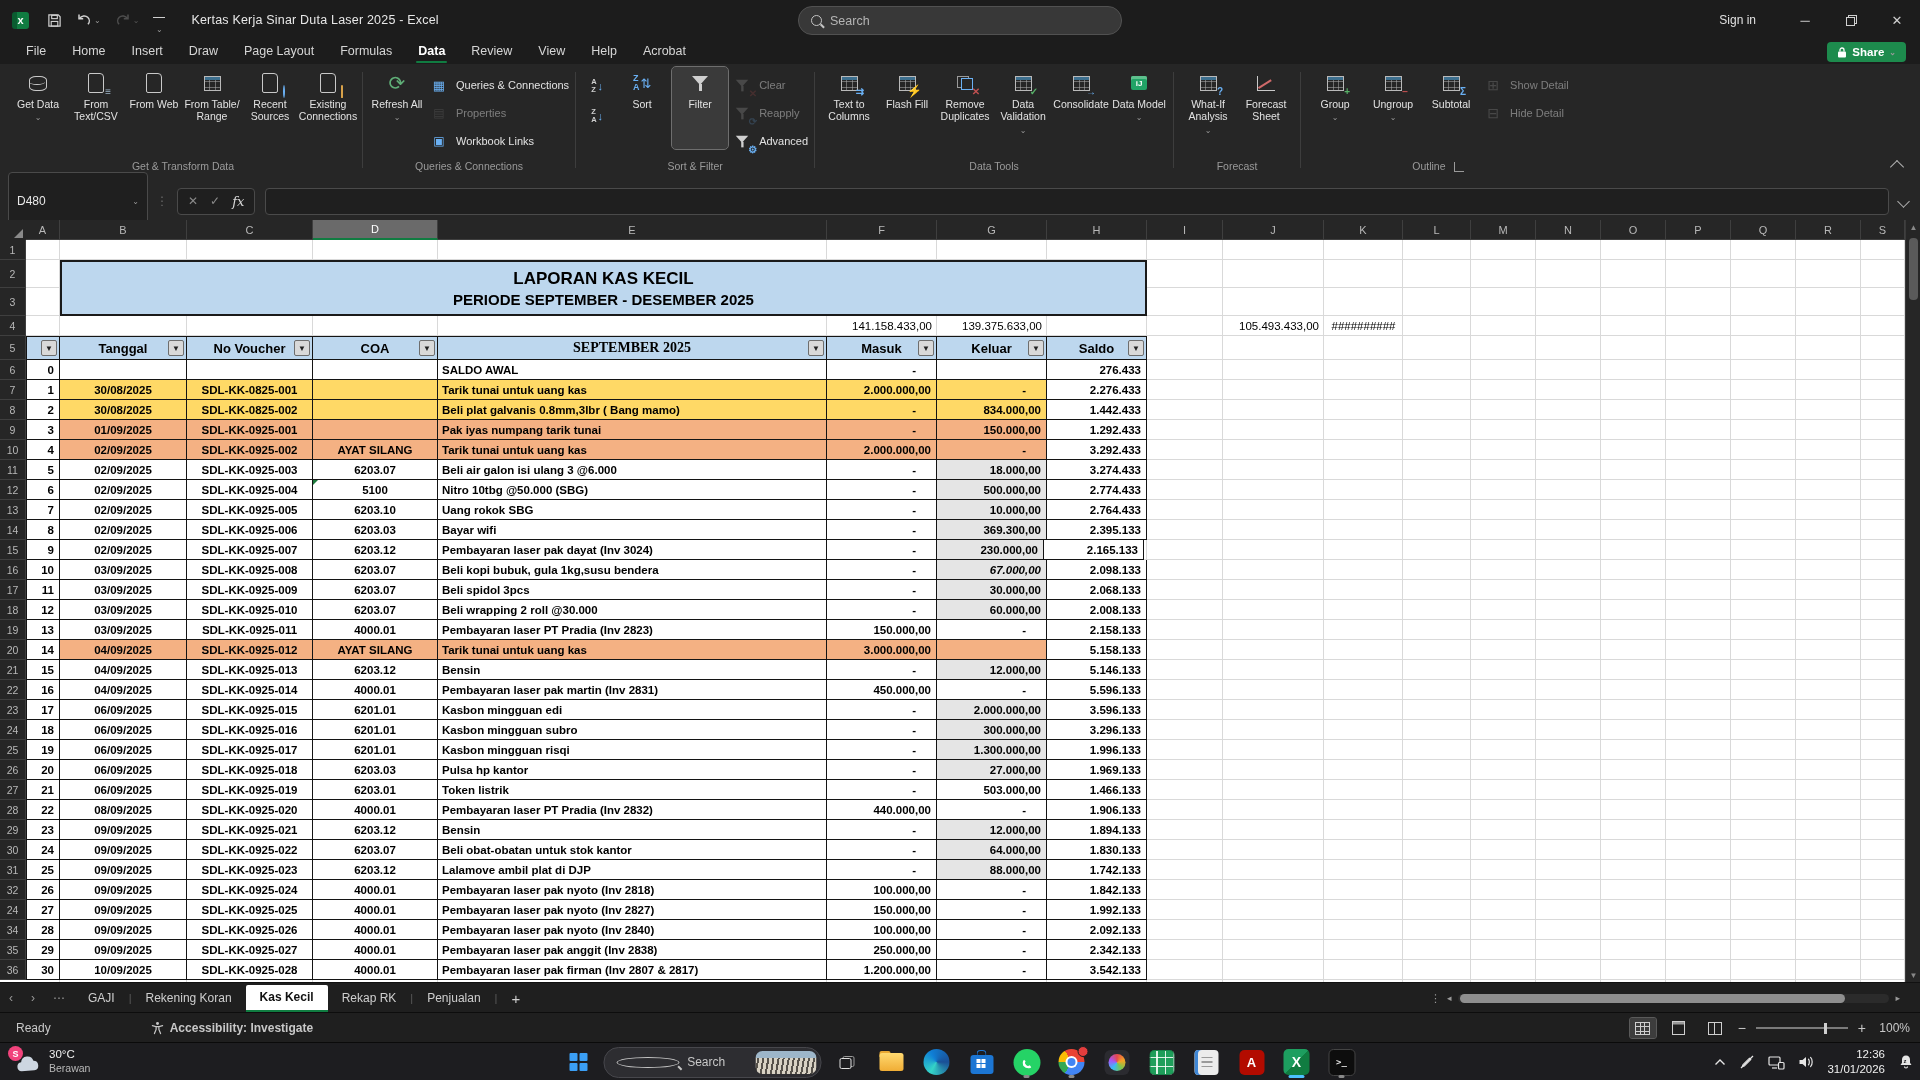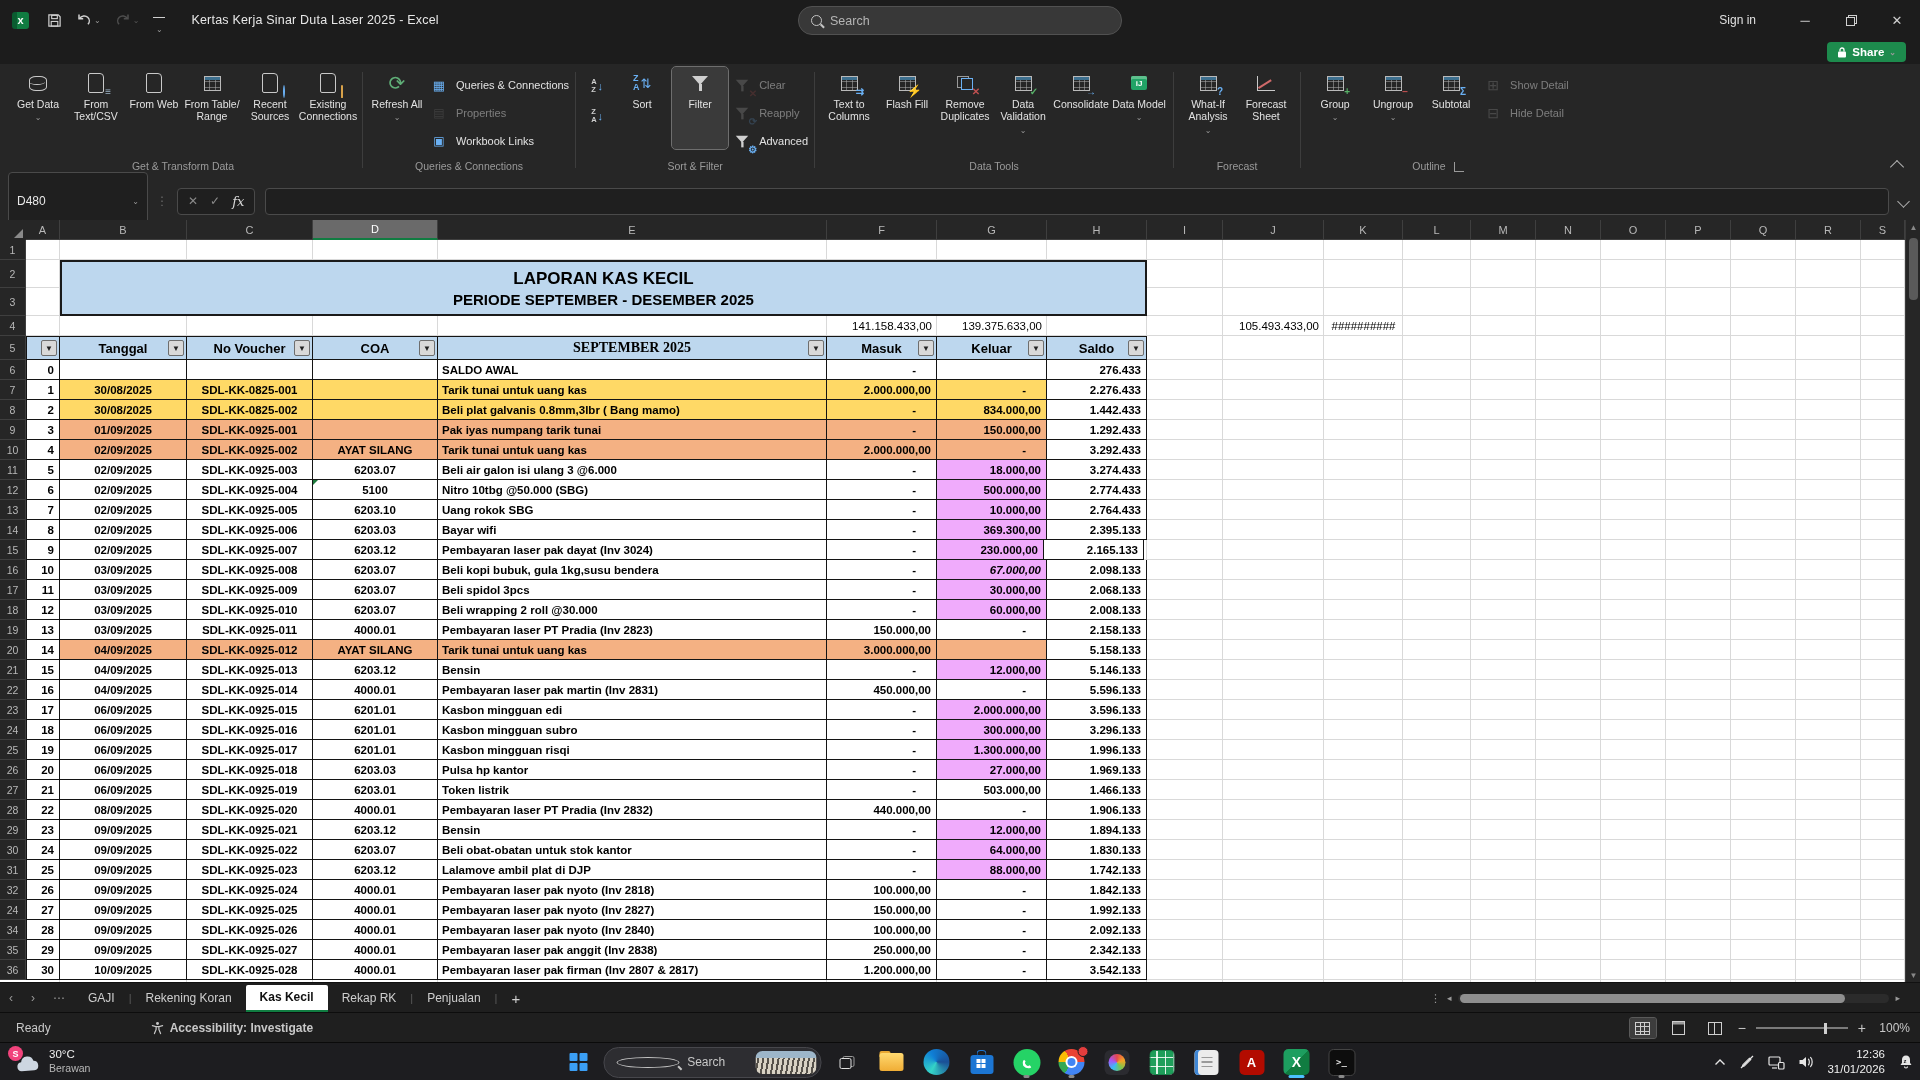--- a/index.html
+++ b/index.html
@@ -105,21 +105,21 @@
   .tc:first-child{border-left:1px solid #141414;}
   .th{height:24px;background:#BDD7EE;font-size:13px;justify-content:center;}
   .th.month{font-size:14px;font-family:Liberation Serif, serif;}
   .fbtn{position:absolute;right:2px;top:50%;transform:translateY(-50%);width:14px;height:14px;background:#d9d9d9;border:1px solid #6e6e6e;border-radius:2px;display:flex;align-items:center;justify-content:center;font-size:8px;color:#222;}
   .al{justify-content:flex-start;padding-left:4px;}
   .ac{justify-content:center;}
   .ar{justify-content:flex-end;padding-right:5px;}
   .dash{justify-content:flex-end;padding-right:20px;}
   .f-y{background:#FFD966;}
   .f-o{background:#F4B183;}
-  .f-hl{background:#f0abfc;}
+  .f-hl{background:#e5e5e5;}
   .flag::before{content:"";position:absolute;left:0;top:0;border-top:5px solid #1d7a3c;border-right:5px solid transparent;}
   #noteband{position:absolute;background:#FFD966;display:flex;align-items:flex-start;justify-content:center;}
   #noteband span{font-size:11.5px;font-weight:bold;color:#000;margin-top:3px;}
   
   #vscroll{position:absolute;left:1905px;top:220px;width:15px;height:762px;background:#262626;border-left:1px solid #3a3a3a;}
   #vscroll .arr{position:absolute;left:0;width:15px;height:14px;color:#888;font-size:8px;display:flex;align-items:center;justify-content:center;}
   #vthumb{position:absolute;left:3px;top:18px;width:9px;height:62px;background:#5a5a5a;border-radius:4px;}
   
   #tabbar{position:absolute;left:0;top:982px;width:1920px;height:30px;background:#1f1f1f;display:flex;align-items:center;border-top:1px solid #111;}
   .tnav{color:#9a9a9a;font-size:12px;padding:0 9px;}
@@ -242,20 +242,33 @@
       <span id="signin">Sign in</span>
       <span class="winbtn">─</span>
       <span class="winbtn">
           <span class="win-restore"></span>
         </span>
       <span class="winbtn">✕</span>
     </div>
   </div>
 
   <div id="menubar">
+    <div id="menu-tabs">
+        <span class="mtab">File</span>
+        <span class="mtab">Home</span>
+        <span class="mtab">Insert</span>
+        <span class="mtab">Draw</span>
+        <span class="mtab">Page Layout</span>
+        <span class="mtab">Formulas</span>
+        <span class="mtab active">Data</span>
+        <span class="mtab">Review</span>
+        <span class="mtab">View</span>
+        <span class="mtab">Help</span>
+        <span class="mtab">Acrobat</span>
+      </div>
     <div id="share-btn">
       <svg width="10" height="11" viewBox="0 0 10 11">
           <rect x="1" y="4.5" width="8" height="6" rx="1" fill="#fff"></rect>
           <path d="M3 4.5V3a2 2 0 0 1 4 0v1.5" fill="none" stroke="#fff" stroke-width="1.3"></path>
         </svg>
       <span>Share</span>
       <span class="caret">⌄</span>
     </div>
   </div>
 

